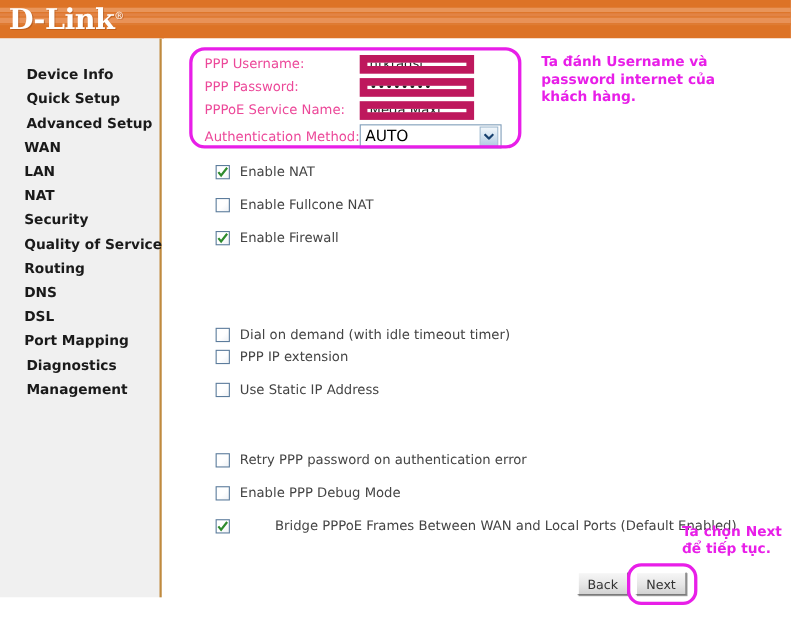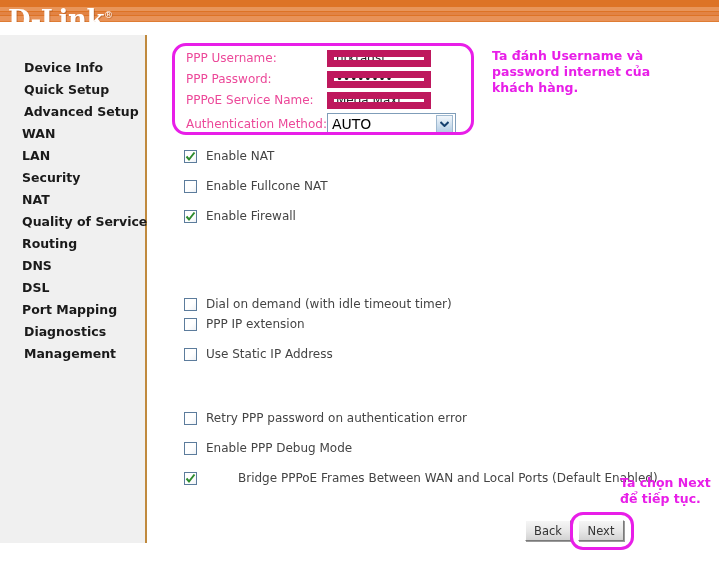--- a/index.html
+++ b/index.html
@@ -12,21 +12,21 @@
     background: #ffffff;
     font-family: "DejaVu Sans", sans-serif;
     overflow: hidden;
     position: relative;
   }
 
   
   #header {
     position: absolute;
     left: 0; top: 0;
-    width: 719px; height: 22px;
+    width: 719px; height: 35px;
     background: #dd7326;
     overflow: hidden;
   }
   #header .stripe {
     position: absolute;
     left: 0;
     width: 719px;
   }
   #header .stripe.s1 { top: 7px;  height: 4px; background: #e8955a; }
   #header .stripe.s2 { top: 12px; height: 3px; background: #e28344; }
@@ -165,21 +165,21 @@
     align-items: center;
     justify-content: center;
   }
   .auth-select .sel-arrow svg { display: block; }
 
   
   .cbrow {
     position: absolute;
     display: flex;
     align-items: center;
-    left: 184px;
+    left: 196px;
   }
   .cbox {
     width: 13px; height: 13px;
     box-sizing: border-box;
     border: 1px solid #5c7c9c;
     background: linear-gradient(135deg, #ffffff 0%, #ffffff 55%, #eef1f5 100%);
     margin-right: 9px;
     flex: none;
     position: relative;
     cursor: pointer;
@@ -246,22 +246,22 @@
   <div id="dlink-logo"><span>D-Link</span><span class="reg">®</span></div>
 </div>
 
 <div id="sidebar">
   <div id="nav">
       <div class="nav-item top">Device Info</div>
       <div class="nav-item top">Quick Setup</div>
       <div class="nav-item top">Advanced Setup</div>
       <div class="nav-item sub">WAN</div>
       <div class="nav-item sub">LAN</div>
+      <div class="nav-item sub">NAT</div>
       <div class="nav-item sub">Security</div>
-      <div class="nav-item sub">NAT</div>
       <div class="nav-item sub">Quality of Service</div>
       <div class="nav-item sub">Routing</div>
       <div class="nav-item sub">DNS</div>
       <div class="nav-item sub">DSL</div>
       <div class="nav-item sub">Port Mapping</div>
       <div class="nav-item top">Diagnostics</div>
       <div class="nav-item top">Management</div>
     </div>
 </div>
 

